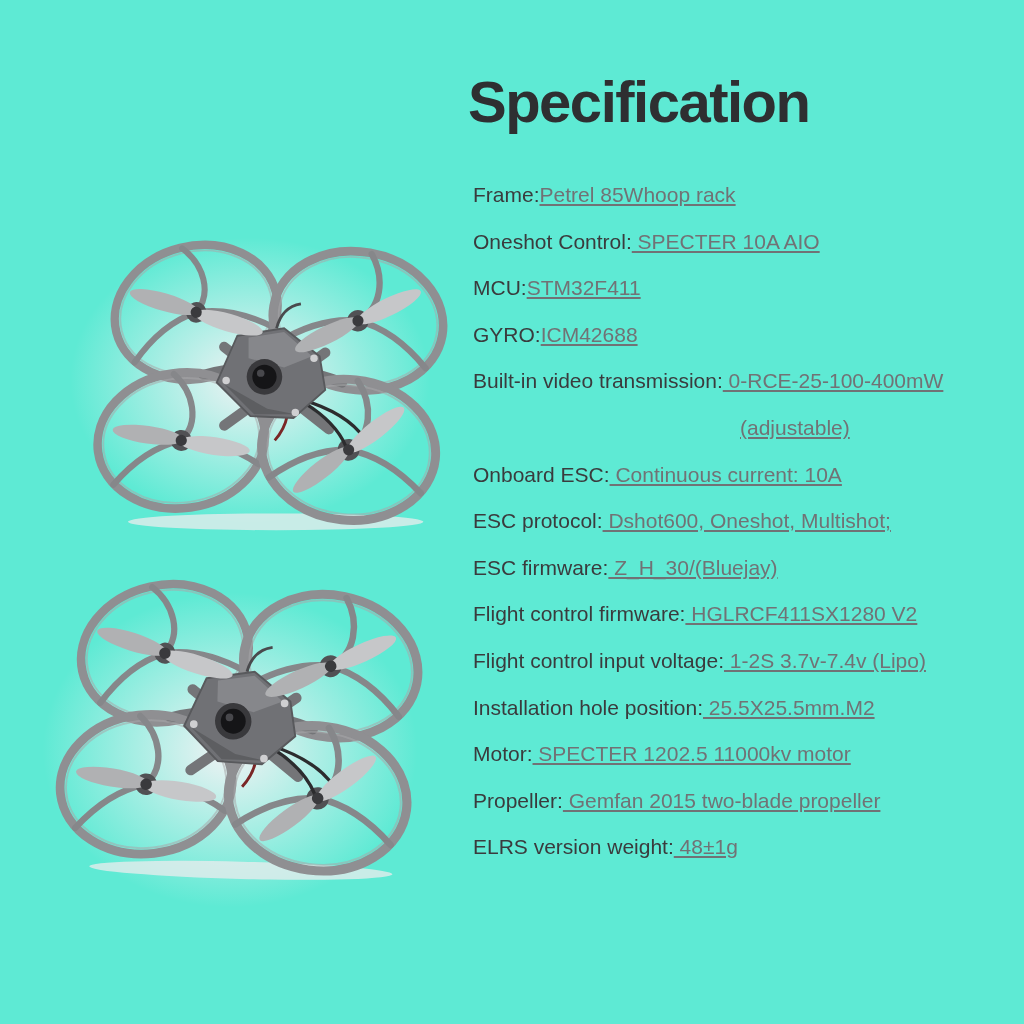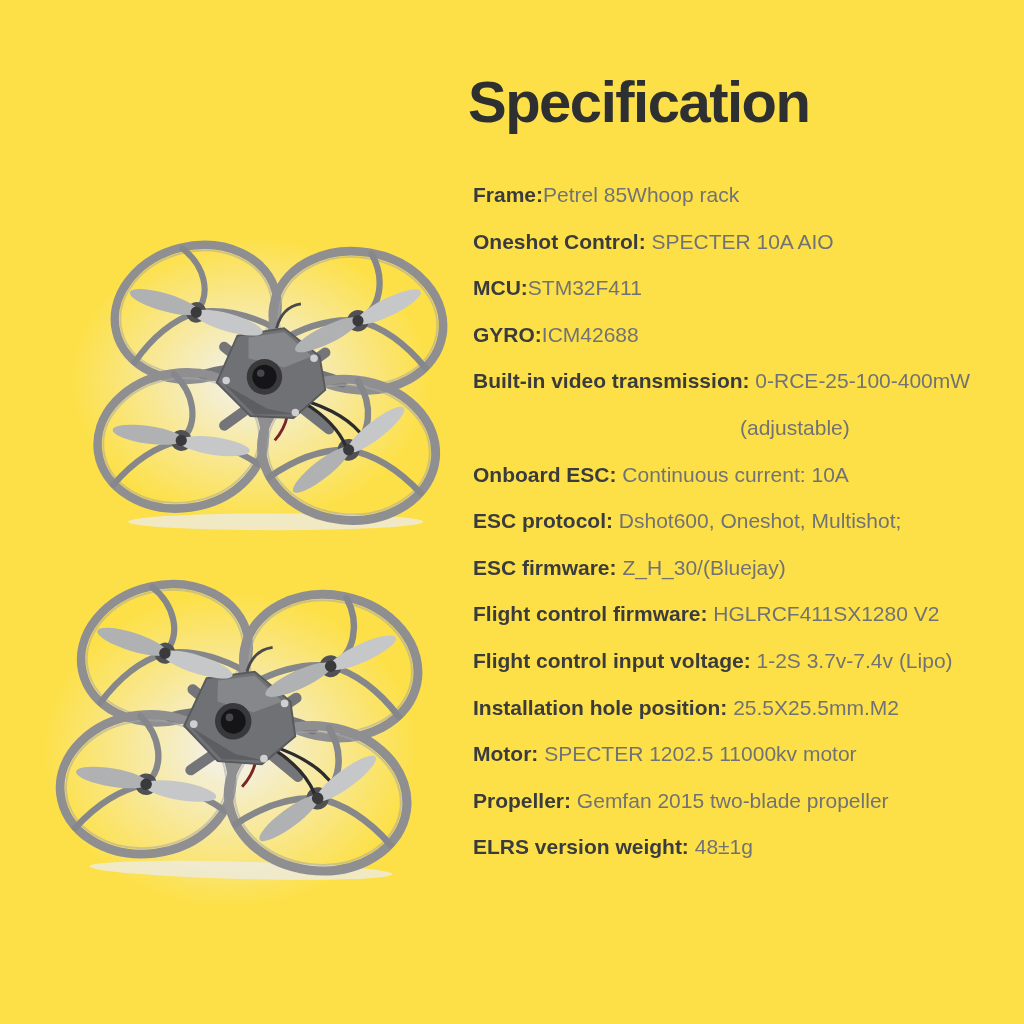--- a/index.html
+++ b/index.html
@@ -3,21 +3,21 @@
 <meta charset="utf-8">
 <style>
   * { margin:0; padding:0; box-sizing:border-box; }
   html,body { width:1024px; height:1024px; }
   body {
     font-family: "Liberation Sans", "DejaVu Sans", sans-serif;
     background:#fdfdfe;
     position:relative;
     overflow:hidden;
   }
-  .page { position:absolute; inset:0; background:#fde047; }
+  .page { position:absolute; inset:0; background:#5eead4; }
 
   
   .bg-soft {
     position:absolute; border-radius:50%;
     background:radial-gradient(closest-side, #f2f2f4 0%, rgba(242,242,244,0) 75%);
     pointer-events:none;
   }
   .bg1 { left:10px;  top:190px; width:480px; height:380px; }
   .bg2 { left:-20px; top:540px; width:500px; height:420px; }
 
@@ -26,22 +26,22 @@
     font-size:58px; font-weight:700; letter-spacing:-1.5px;
     color:#2e2f31; white-space:nowrap;
   }
 
   .specs {
     position:absolute; left:473px; top:172px; width:551px;
   }
   .spec-row {
     line-height:46.6px; font-size:21px; white-space:nowrap;
   }
-  .spec-row .lbl { font-weight:700; color:#3a3b3d; }
-  .spec-row .val { font-weight:400; color:#717275; }
+  .spec-row .lbl { font-weight:400; color:#3a3b3d; }
+  .spec-row .val { font-weight:400; color:#717275;text-decoration:underline; }
   .spec-row.cont { padding-left:267px; }
 
   .drone { position:absolute; }
   .d1 { left:84px;  top:216px; width:374px; height:318px; }
   .d2 { left:48px;  top:556px; width:384px; height:327px; transform:rotate(1.5deg); }
 
   .defs-svg { position:absolute; width:0; height:0; }
 </style>
 </head>
 <body>

